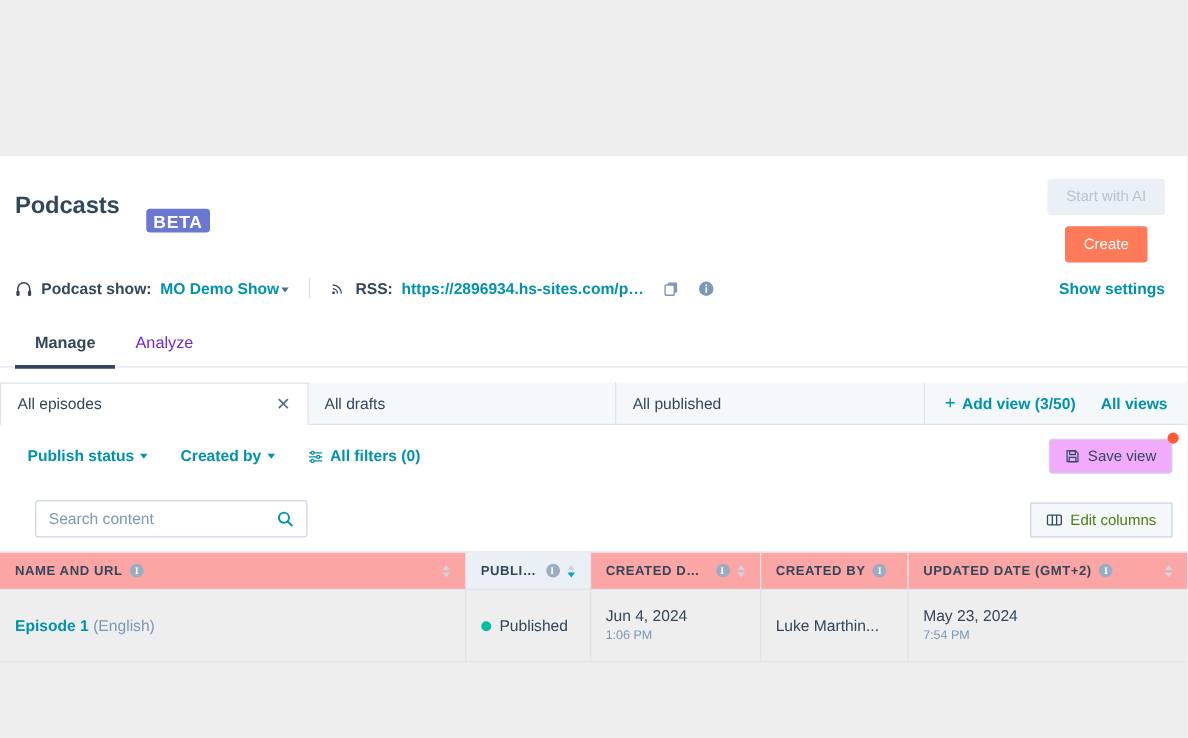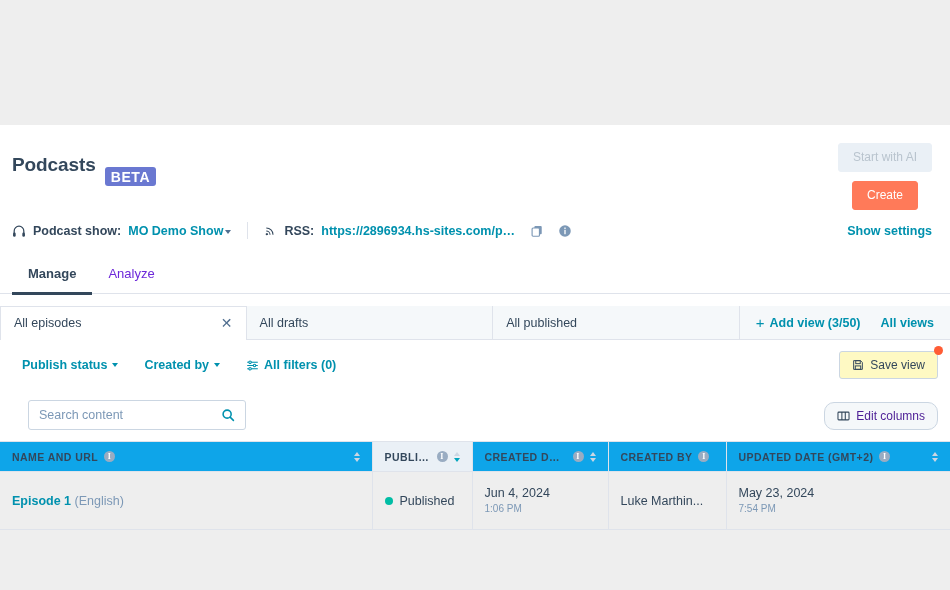--- a/index.html
+++ b/index.html
@@ -23,21 +23,21 @@
     position: relative;
   }
 
   
   .page-header {
     display: flex;
     align-items: flex-start;
     justify-content: space-between;
     padding: 18px 18px 0 12px;
   }
-  .title-wrap { display: flex; align-items: center; gap: 9px; }
+  .title-wrap { display: flex; align-items: center; gap: 21px; }
   .page-title {
     font-size: 19px;
     font-weight: bold;
     color: #33475b;
     letter-spacing: -0.1px;
   }
   .beta-badge {
     background: #6a78d1;
     color: #ffffff;
     font-size: 14px;
@@ -230,21 +230,21 @@
   .caret-teal {
     width: 0; height: 0;
     border-left: 3.5px solid transparent;
     border-right: 3.5px solid transparent;
     border-top: 4px solid #0091ae;
     display: inline-block;
     margin-bottom: 1px;
   }
   .save-view-wrap { margin-left: auto; position: relative; }
   .btn-save-view {
-    background: #fef9c3;
+    background: #f0abfc;
     border: 1px solid #cbd6e2;
     border-radius: 3px;
     color: #33475b;
     font-size: 12px;
     padding: 6px 12px;
     display: flex;
     align-items: center;
     gap: 6px;
     cursor: pointer;
     font-family: "Liberation Sans", sans-serif;
@@ -281,40 +281,40 @@
     color: #33475b;
     font-family: "Liberation Sans", sans-serif;
     flex: 1;
     background: transparent;
   }
   .search-box input::placeholder { color: #7c98b6; }
   .btn-edit-columns {
     margin-left: auto;
     background: #f5f8fa;
     border: 1px solid #cbd6e2;
-    border-radius: 10px;
-    color: #4c1d95;
+    border-radius: 0;
+    color: #4d7c0f;
     font-size: 12px;
     padding: 6px 12px;
     display: flex;
     align-items: center;
     gap: 6px;
     cursor: pointer;
     font-family: "Liberation Sans", sans-serif;
     margin-top: 12px;
   }
 
   
   table.data-table {
     width: 100%;
     border-collapse: collapse;
     table-layout: fixed;
   }
   .data-table thead th {
-    background: #0ea5e9;
+    background: #fca5a5;
     border-top: 1px solid #dfe3eb;
     border-bottom: 1px solid #dfe3eb;
     border-right: 1px solid #dfe3eb;
     height: 30px;
     padding: 0 12px;
     text-align: left;
     font-size: 10.5px;
     font-weight: bold;
     letter-spacing: 0.45px;
     color: #33475b;

